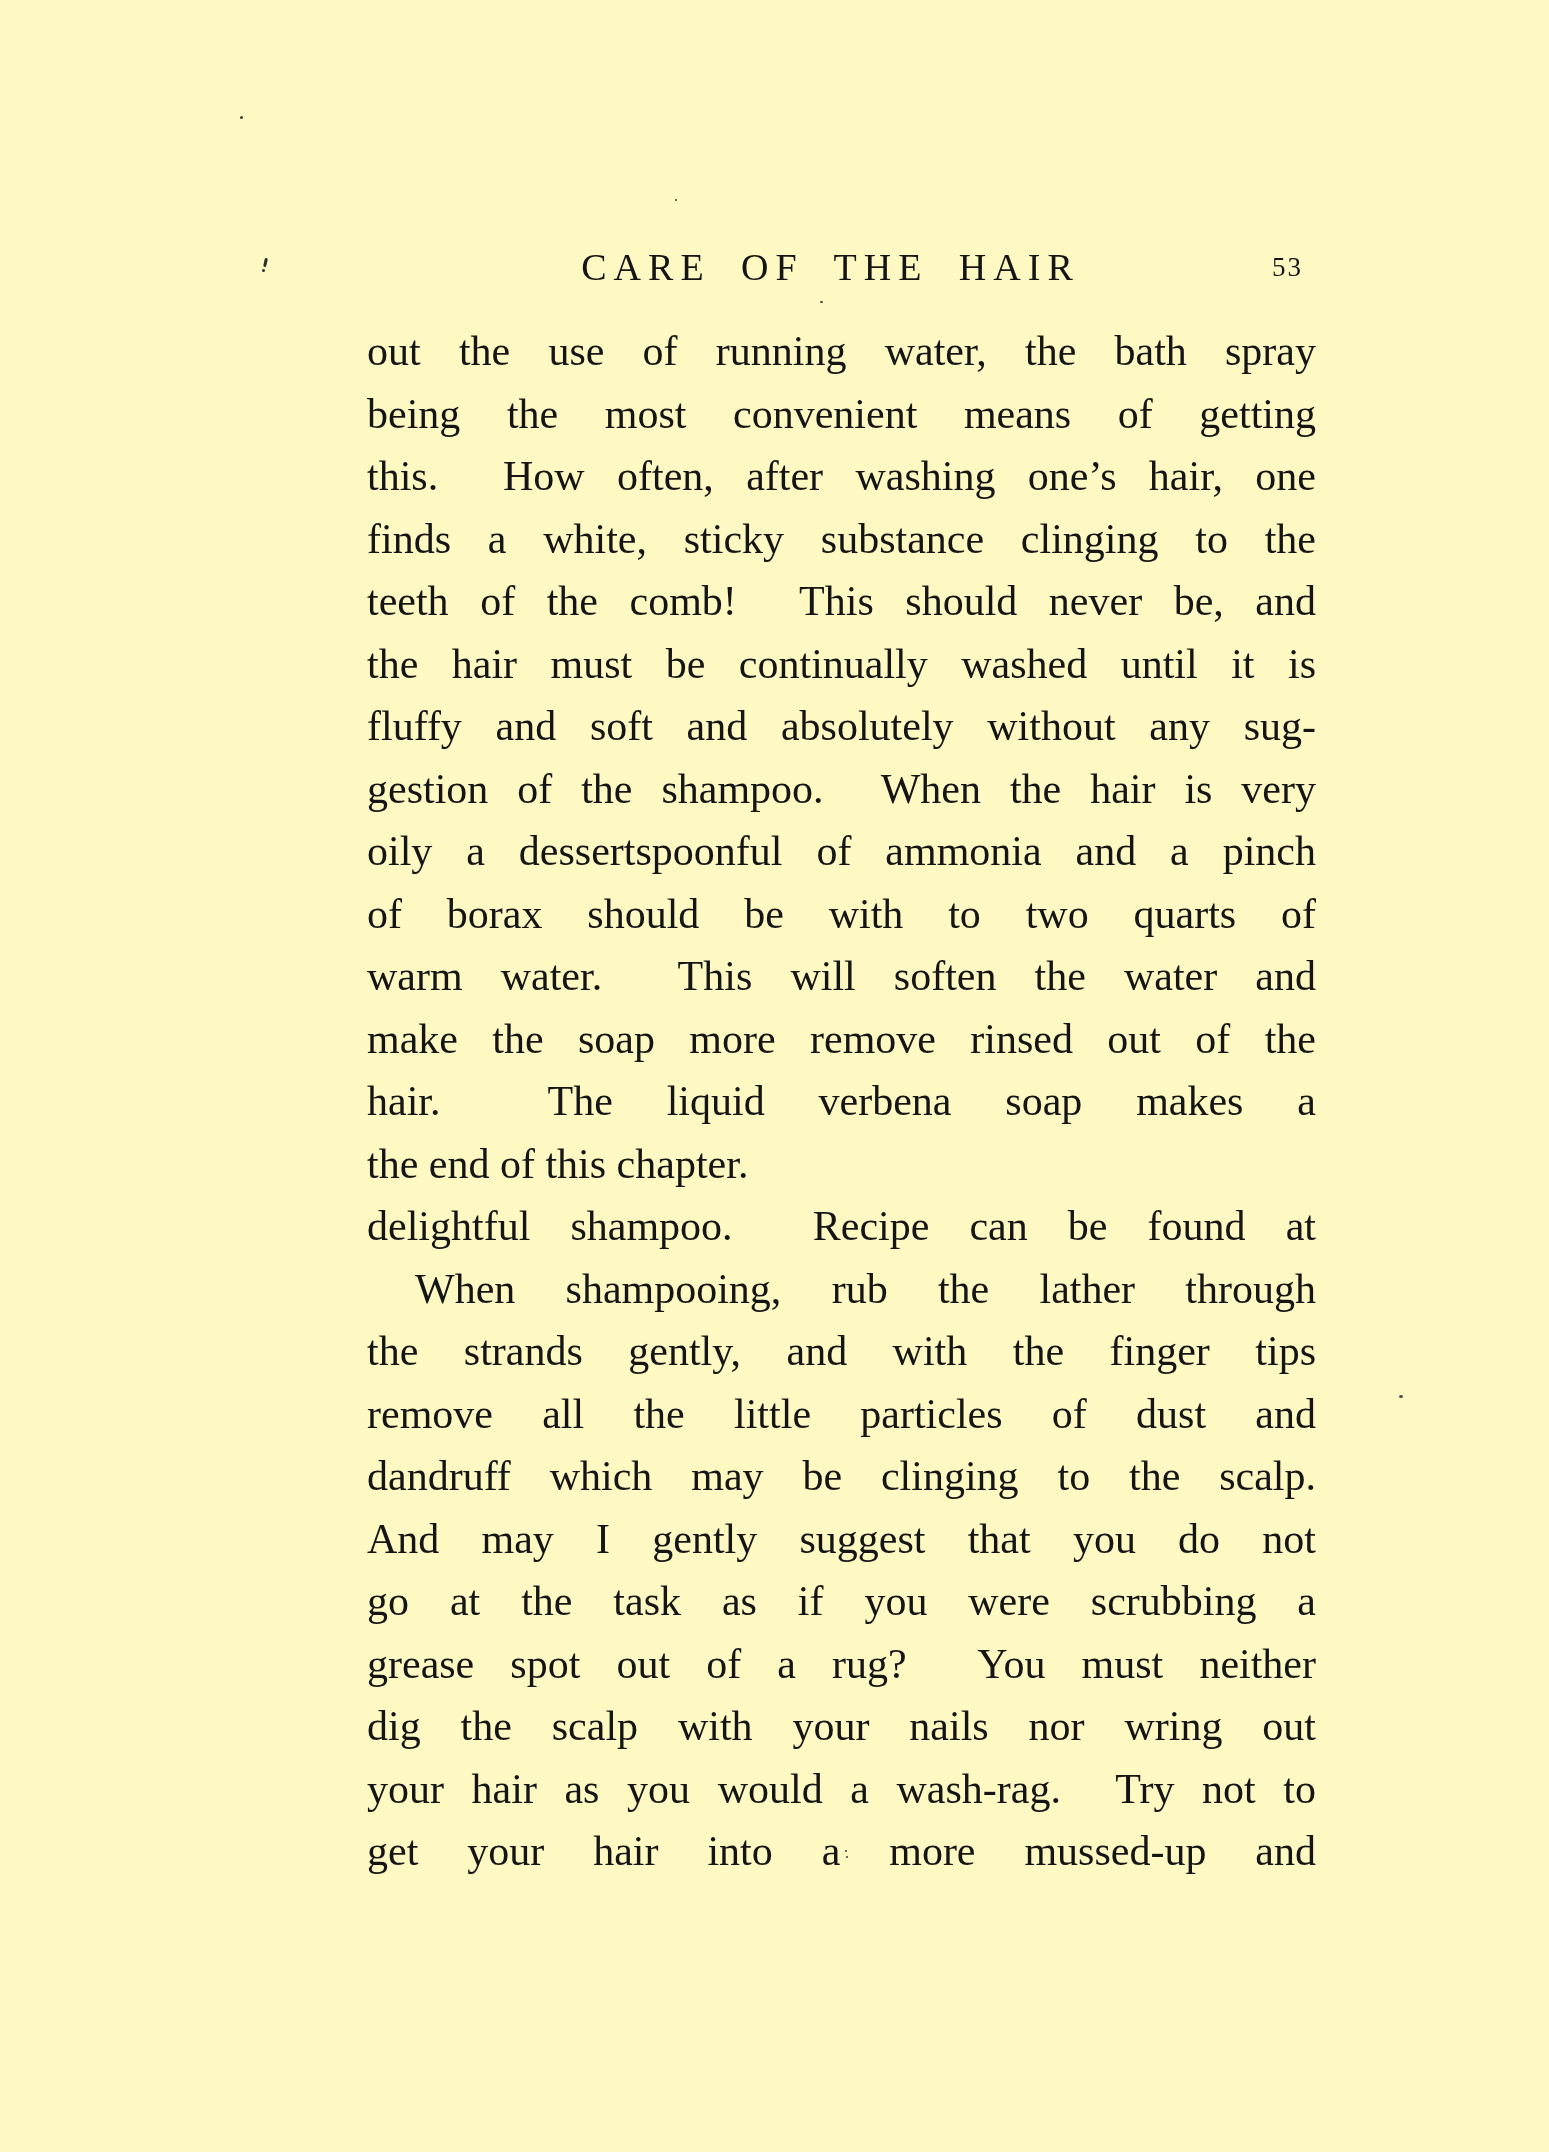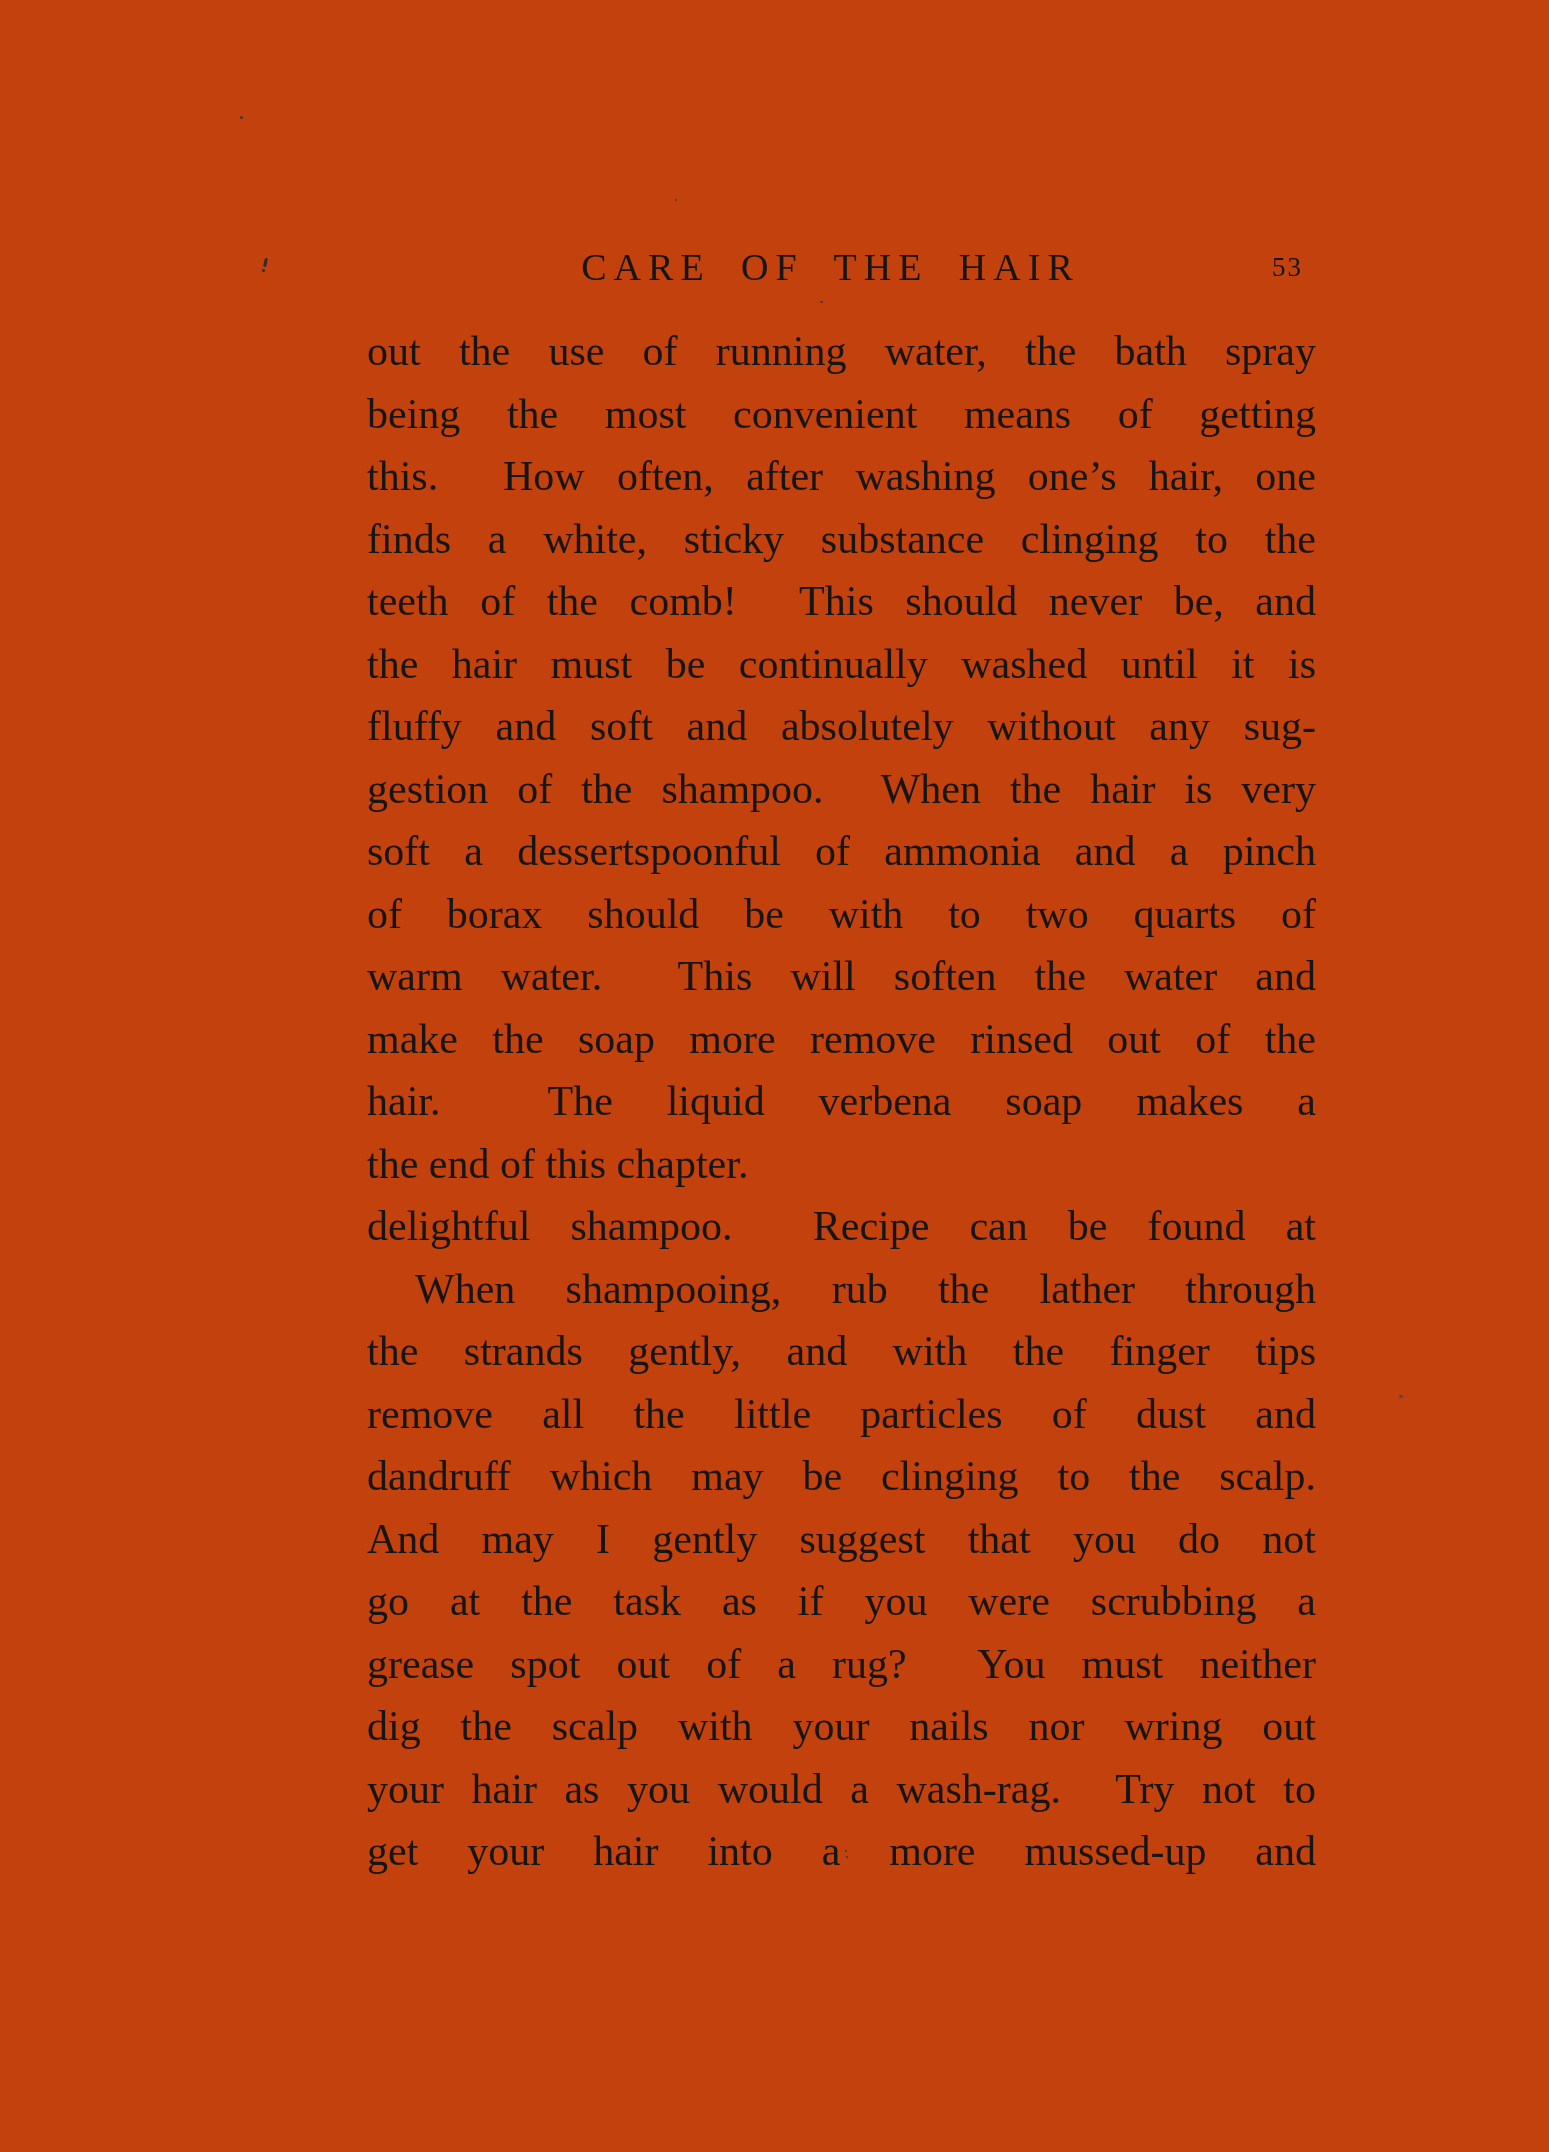--- a/index.html
+++ b/index.html
@@ -4,21 +4,21 @@
 <style>
   html, body {
     margin: 0;
     padding: 0;
     background: #ffffff;
   }
   .page {
     position: relative;
     width: 1549px;
     height: 2152px;
-    background: #c2410c;
+    background: #fef9c3;
     overflow: hidden;
     font-family: "Liberation Serif", "DejaVu Serif", serif;
     color: #151515;
   }
   
   .header {
     position: absolute;
     top: 238px;
     left: 356px;
     width: 949px;
@@ -93,21 +93,21 @@
 
   <div class="body-text" id="body-text">
       <div class="text-line">out the use of running water, the bath spray</div>
       <div class="text-line">being the most convenient means of getting</div>
       <div class="text-line">this.  How often, after washing one’s hair, one</div>
       <div class="text-line">finds a white, sticky substance clinging to the</div>
       <div class="text-line">teeth of the comb!  This should never be, and</div>
       <div class="text-line">the hair must be continually washed until it is</div>
       <div class="text-line">fluffy and soft and absolutely without any sug-</div>
       <div class="text-line">gestion of the shampoo.  When the hair is very</div>
-      <div class="text-line">soft a dessertspoonful of ammonia and a pinch</div>
+      <div class="text-line">oily a dessertspoonful of ammonia and a pinch</div>
       <div class="text-line">of borax should be with to two quarts of</div>
       <div class="text-line">warm water.  This will soften the water and</div>
       <div class="text-line">make the soap more remove rinsed out of the</div>
       <div class="text-line">hair.  The liquid verbena soap makes a</div>
       <div class="text-line no-justify">the end of this chapter.</div>
       <div class="text-line">delightful shampoo.  Recipe can be found at</div>
       <div class="text-line indent">When shampooing, rub the lather through</div>
       <div class="text-line">the strands gently, and with the finger tips</div>
       <div class="text-line">remove all the little particles of dust and</div>
       <div class="text-line">dandruff which may be clinging to the scalp.</div>

